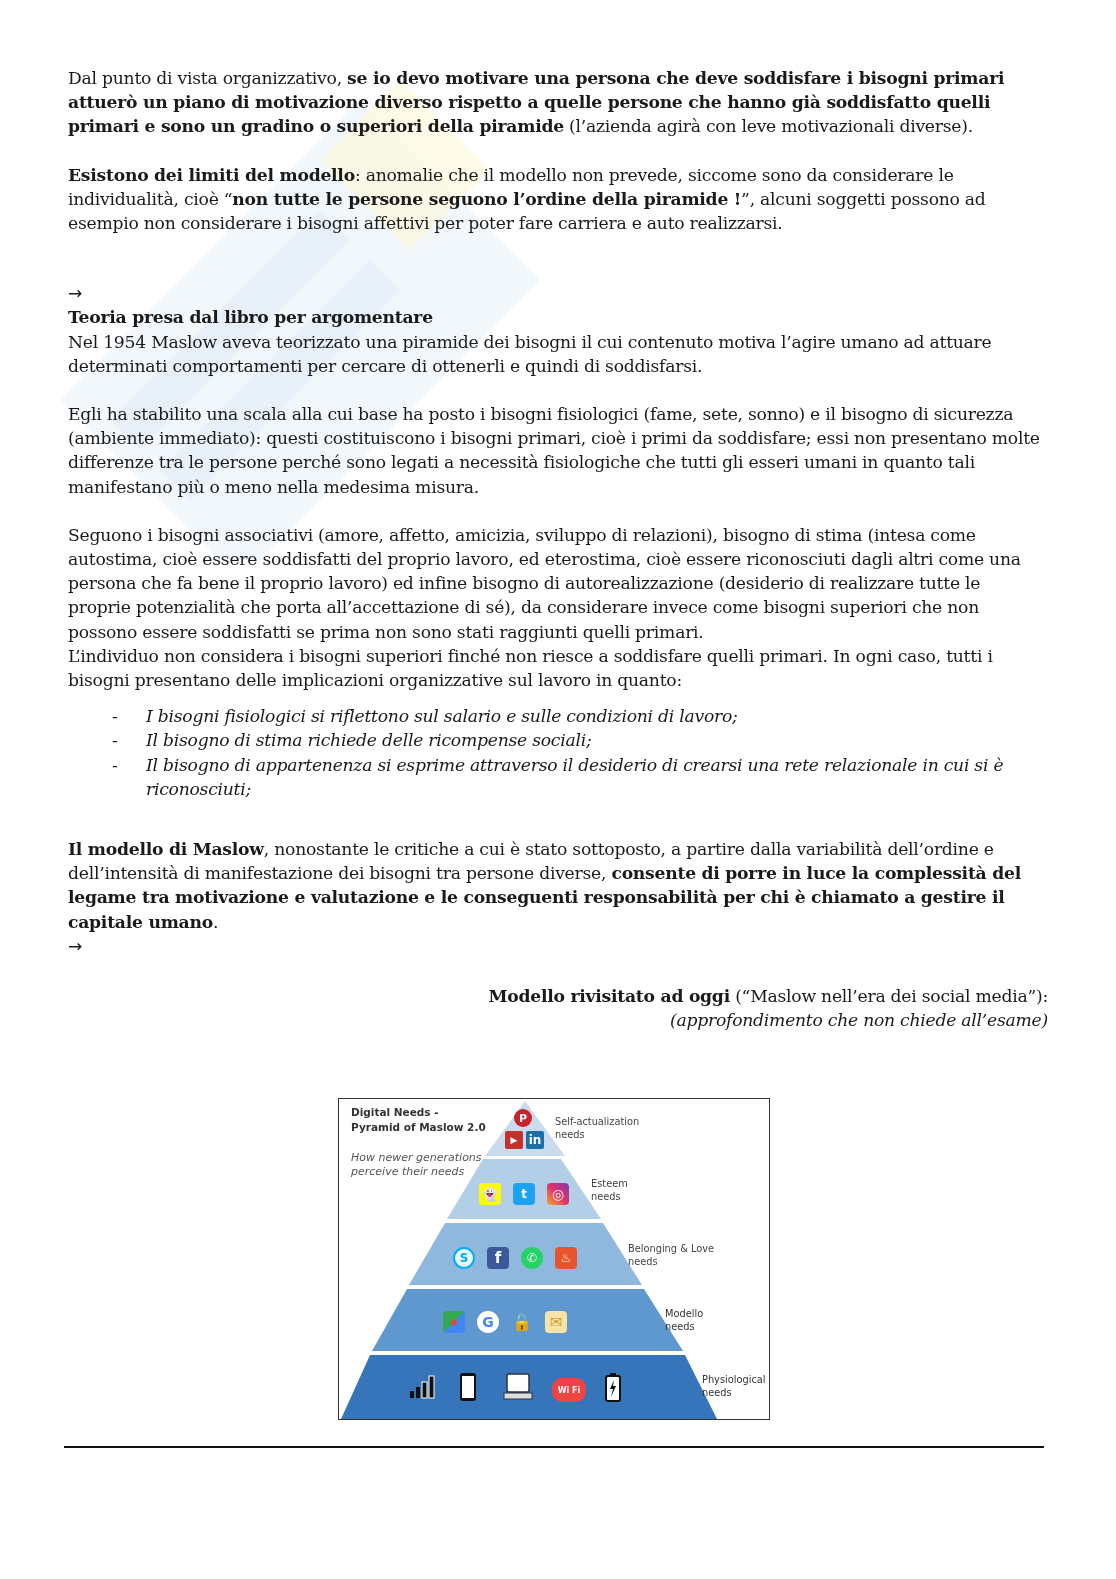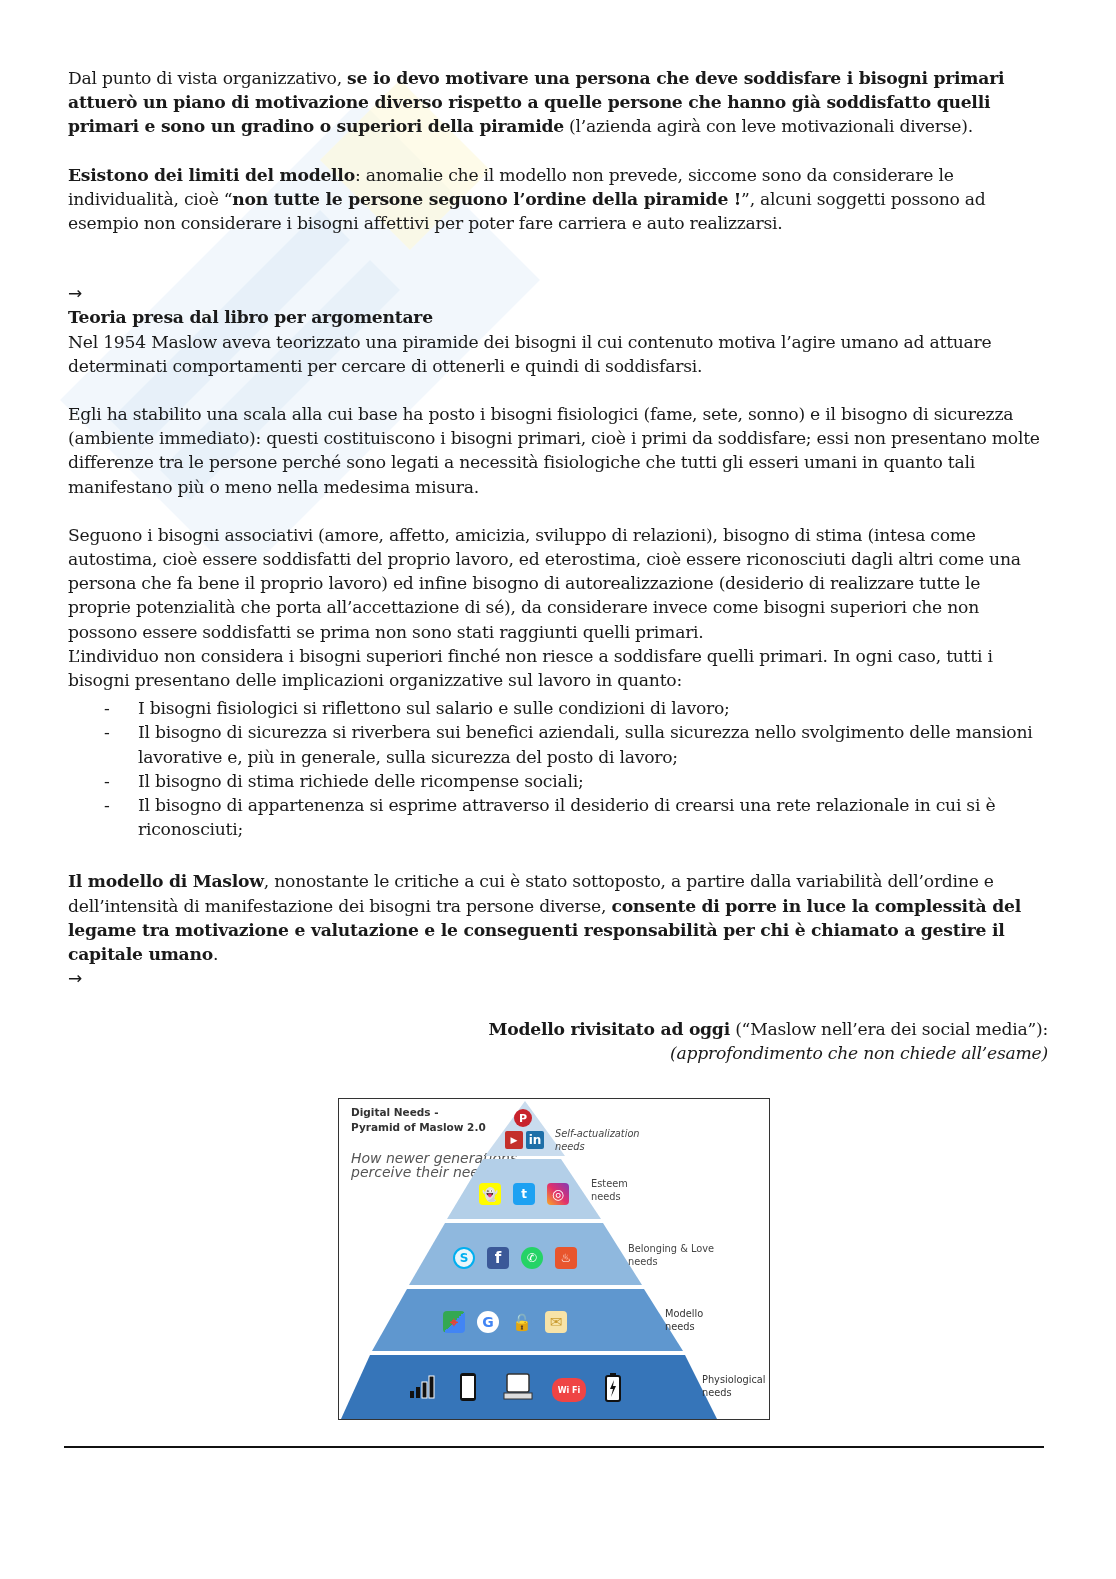--- a/index.html
+++ b/index.html
@@ -4,29 +4,29 @@
 <style>
   html, body { margin:0; padding:0; background:#ffffff; }
   body { width:1116px; height:1579px; position:relative; overflow:hidden;
          font-family:"DejaVu Serif","Liberation Serif",serif; color:#1a1a1a; }
   .watermark { position:absolute; left:20px; top:40px; width:560px; height:520px; pointer-events:none; opacity:0.55; }
   .page { position:absolute; left:68px; top:66px; width:980px; font-size:17.2px; line-height:24.2px; letter-spacing:-0.25px; }
   .page p { margin:0; }
   .gap { height:24px; }
   .b { font-weight:bold; }
   .arrow { font-family:"DejaVu Sans",sans-serif; font-size:17px; }
-  ul.dash { list-style:none; margin:4px; padding:0; }
+  ul.dash { list-style:none; margin:12px; padding:0;font-style:italic; }
   ul.dash li { position:relative; padding-left:66px; }
   ul.dash li::before { content:"-"; position:absolute; left:32px; }
   .center { text-align:right; }
   .ital { font-style:italic; }
   .figure { position:absolute; left:338px; top:1098px; width:432px; height:322px; border:1.5px solid #333; background:#fff; box-sizing:border-box;
             font-family:"DejaVu Sans","Liberation Sans",sans-serif; }
   .fig-title { position:absolute; left:12px; top:6px; font-size:10.5px; font-weight:bold; line-height:15px; color:#333; }
-  .fig-sub { position:absolute; left:12px; top:52px; font-size:14px; font-style:italic; line-height:14px; color:#555; }
+  .fig-sub { position:absolute; left:12px; top:52px; font-size:11px; font-style:italic; line-height:14px; color:#555; }
   .lbl { position:absolute; font-size:9.8px; line-height:13px; color:#444; }
   .pyr { position:absolute; left:0; top:0; }
   .icons { position:absolute; display:flex; gap:12px; align-items:center; }
   .ic { width:22px; height:22px; border-radius:4px; display:flex; align-items:center; justify-content:center;
         font-family:"DejaVu Sans",sans-serif; font-weight:bold; font-size:12px; color:#fff; }
   .rule { position:absolute; left:64px; top:1446px; width:980px; height:0; border-top:2px solid #111; }
 </style>
 </head>
 <body>
 
@@ -46,21 +46,20 @@
   <p class="arrow">→</p>
   <p class="b">Teoria presa dal libro per argomentare</p>
   <p>Nel 1954 Maslow aveva teorizzato una piramide dei bisogni il cui contenuto motiva l’agire umano ad attuare determinati comportamenti per cercare di ottenerli e quindi di soddisfarsi.</p>
   <div class="gap"></div>
   <p>Egli ha stabilito una scala alla cui base ha posto i bisogni fisiologici (fame, sete, sonno) e il bisogno di sicurezza (ambiente immediato): questi costituiscono i bisogni primari, cioè i primi da soddisfare; essi non presentano molte differenze tra le persone perché sono legati a necessità fisiologiche che tutti gli esseri umani in quanto tali manifestano più o meno nella medesima misura.</p>
   <div class="gap"></div>
   <p>Seguono i bisogni associativi (amore, affetto, amicizia, sviluppo di relazioni), bisogno di stima (intesa come autostima, cioè essere soddisfatti del proprio lavoro, ed eterostima, cioè essere riconosciuti dagli altri come una persona che fa bene il proprio lavoro) ed infine bisogno di autorealizzazione (desiderio di realizzare tutte le proprie potenzialità che porta all’accettazione di sé), da considerare invece come bisogni superiori che non possono essere soddisfatti se prima non sono stati raggiunti quelli primari.</p>
   <p>L’individuo non considera i bisogni superiori finché non riesce a soddisfare quelli primari. In ogni caso, tutti i bisogni presentano delle implicazioni organizzative sul lavoro in quanto:</p>
   <ul class="dash">
     <li>I bisogni fisiologici si riflettono sul salario e sulle condizioni di lavoro;</li>
-    <li>Il bisogno di sicurezza si riverbera sui benefici aziendali, sulla sicurezza nello svolgimento delle mansioni lavorative e, più in generale, sulla sicurezza del posto di lavoro;</li>
     <li>Il bisogno di stima richiede delle ricompense sociali;</li>
     <li>Il bisogno di appartenenza si esprime attraverso il desiderio di crearsi una rete relazionale in cui si è riconosciuti;</li>
   </ul>
   <div class="gap"></div>
   <p><span class="b">Il modello di Maslow</span><span>, nonostante le critiche a cui è stato sottoposto, a partire dalla variabilità dell’ordine e dell’intensità di manifestazione dei bisogni tra persone diverse, </span><span class="b">consente di porre in luce la complessità del legame tra motivazione e valutazione e le conseguenti responsabilità per chi è chiamato a gestire il capitale umano</span><span>.</span></p>
   <p class="arrow">→</p>
   <div class="gap"></div>
   <p class="center" style="margin-top:2px"><span class="b">Modello rivisitato ad oggi</span><span> (“Maslow nell’era dei social media”):</span></p>
   <p class="center ital">(approfondimento che non chiede all’esame)</p>
 </div>
@@ -80,21 +79,21 @@
     <polygon points="144,60 222,60 262,120 108,120" fill="#b3cfe8"></polygon>
     <polygon points="106,124 264,124 303,186 70,186" fill="#8fb8de"></polygon>
     <polygon points="68,190 305,190 344,252 33,252" fill="#5f97cf"></polygon>
     <polygon points="31,256 346,256 378,320 2,320" fill="#3675b9"></polygon>
   </svg>
 
   <div>
     <div class="ic" style="position:absolute;left:175px;top:10px;width:18px;height:18px;border-radius:50%;background:#c8232c;font-size:11px;">P</div>
     <div class="ic" style="position:absolute;left:166px;top:32px;width:18px;height:18px;border-radius:2px;background:#c4302b;font-size:9px;">▶</div>
     <div class="ic" style="position:absolute;left:187px;top:32px;width:18px;height:18px;border-radius:2px;background:#1e6fa8;font-size:12px;">in</div>
-    <div class="lbl" style="left:216px;top:28px;font-style:italic;">
+    <div class="lbl" style="left:216px;top:16px;">
         <div>Self-actualization</div>
         <div>needs</div>
       </div>
   </div>
 
   <div>
     <div class="icons" style="left:140px;top:84px;">
       <div class="ic" style="background:#fffc00;color:#fff;font-size:13px;">👻</div>
       <div class="ic" style="background:#1da1f2;">t</div>
       <div class="ic" style="background:linear-gradient(45deg,#f9a825,#e1306c,#833ab4);font-size:14px;">◎</div>

